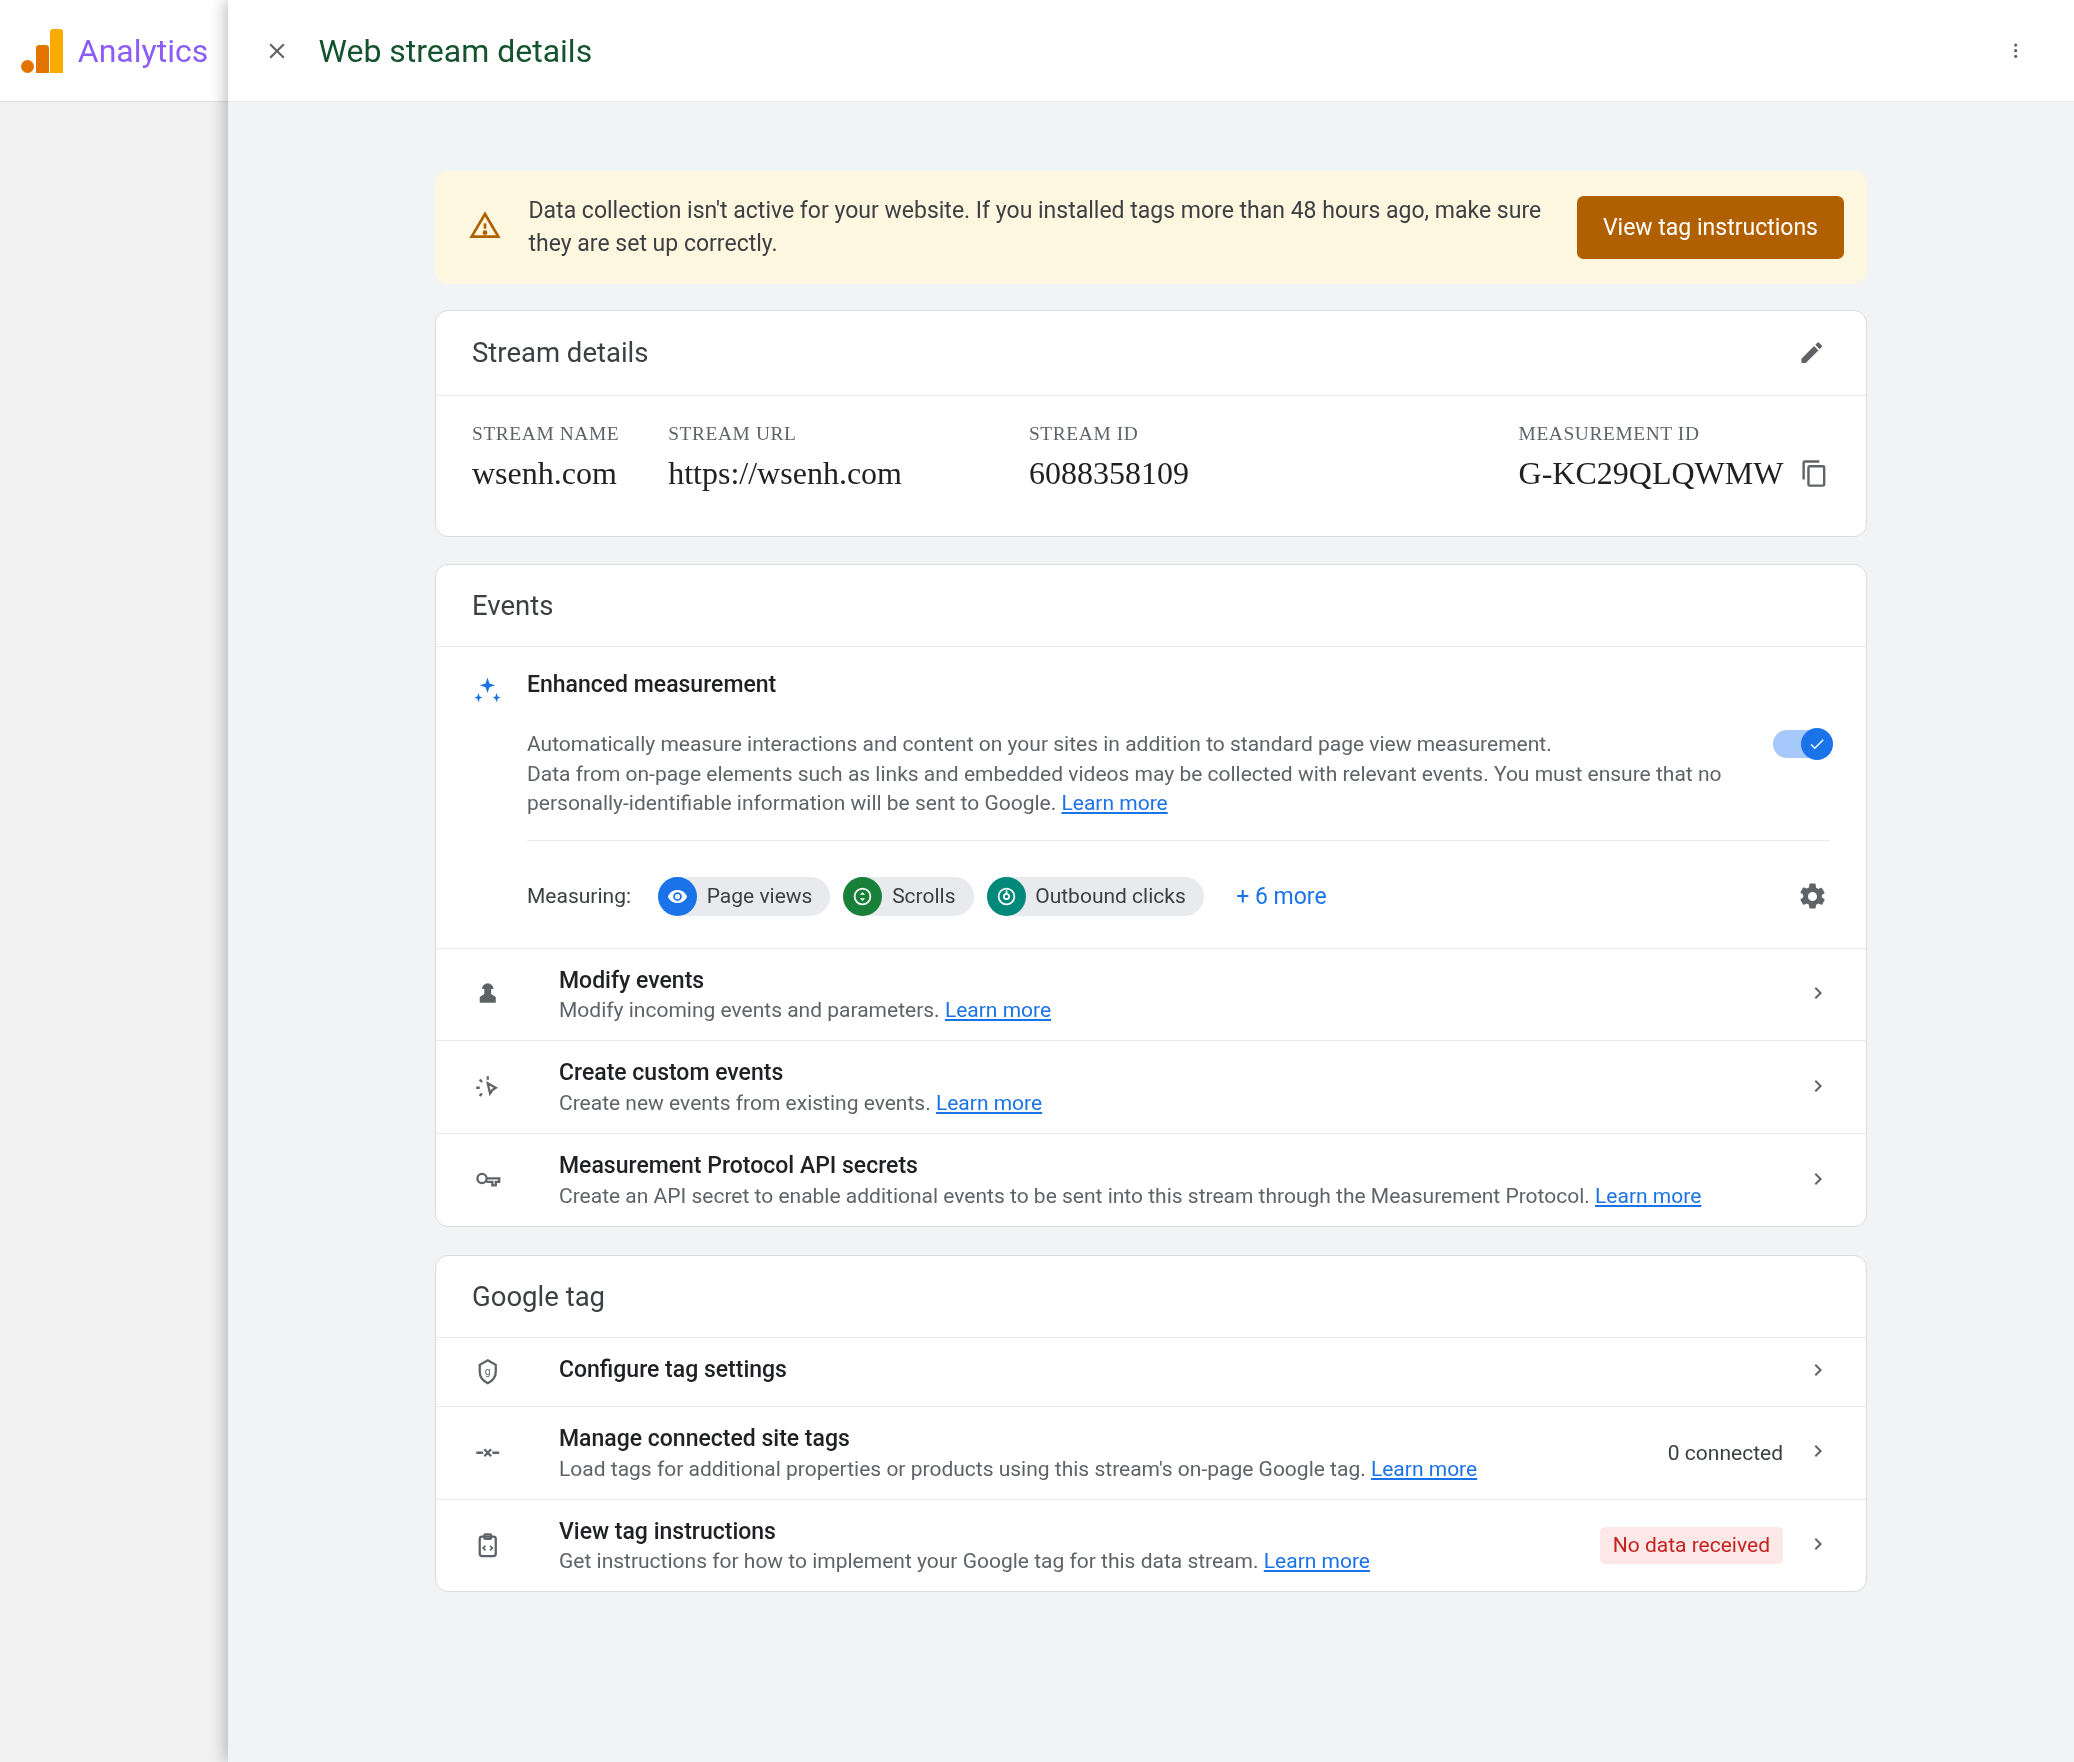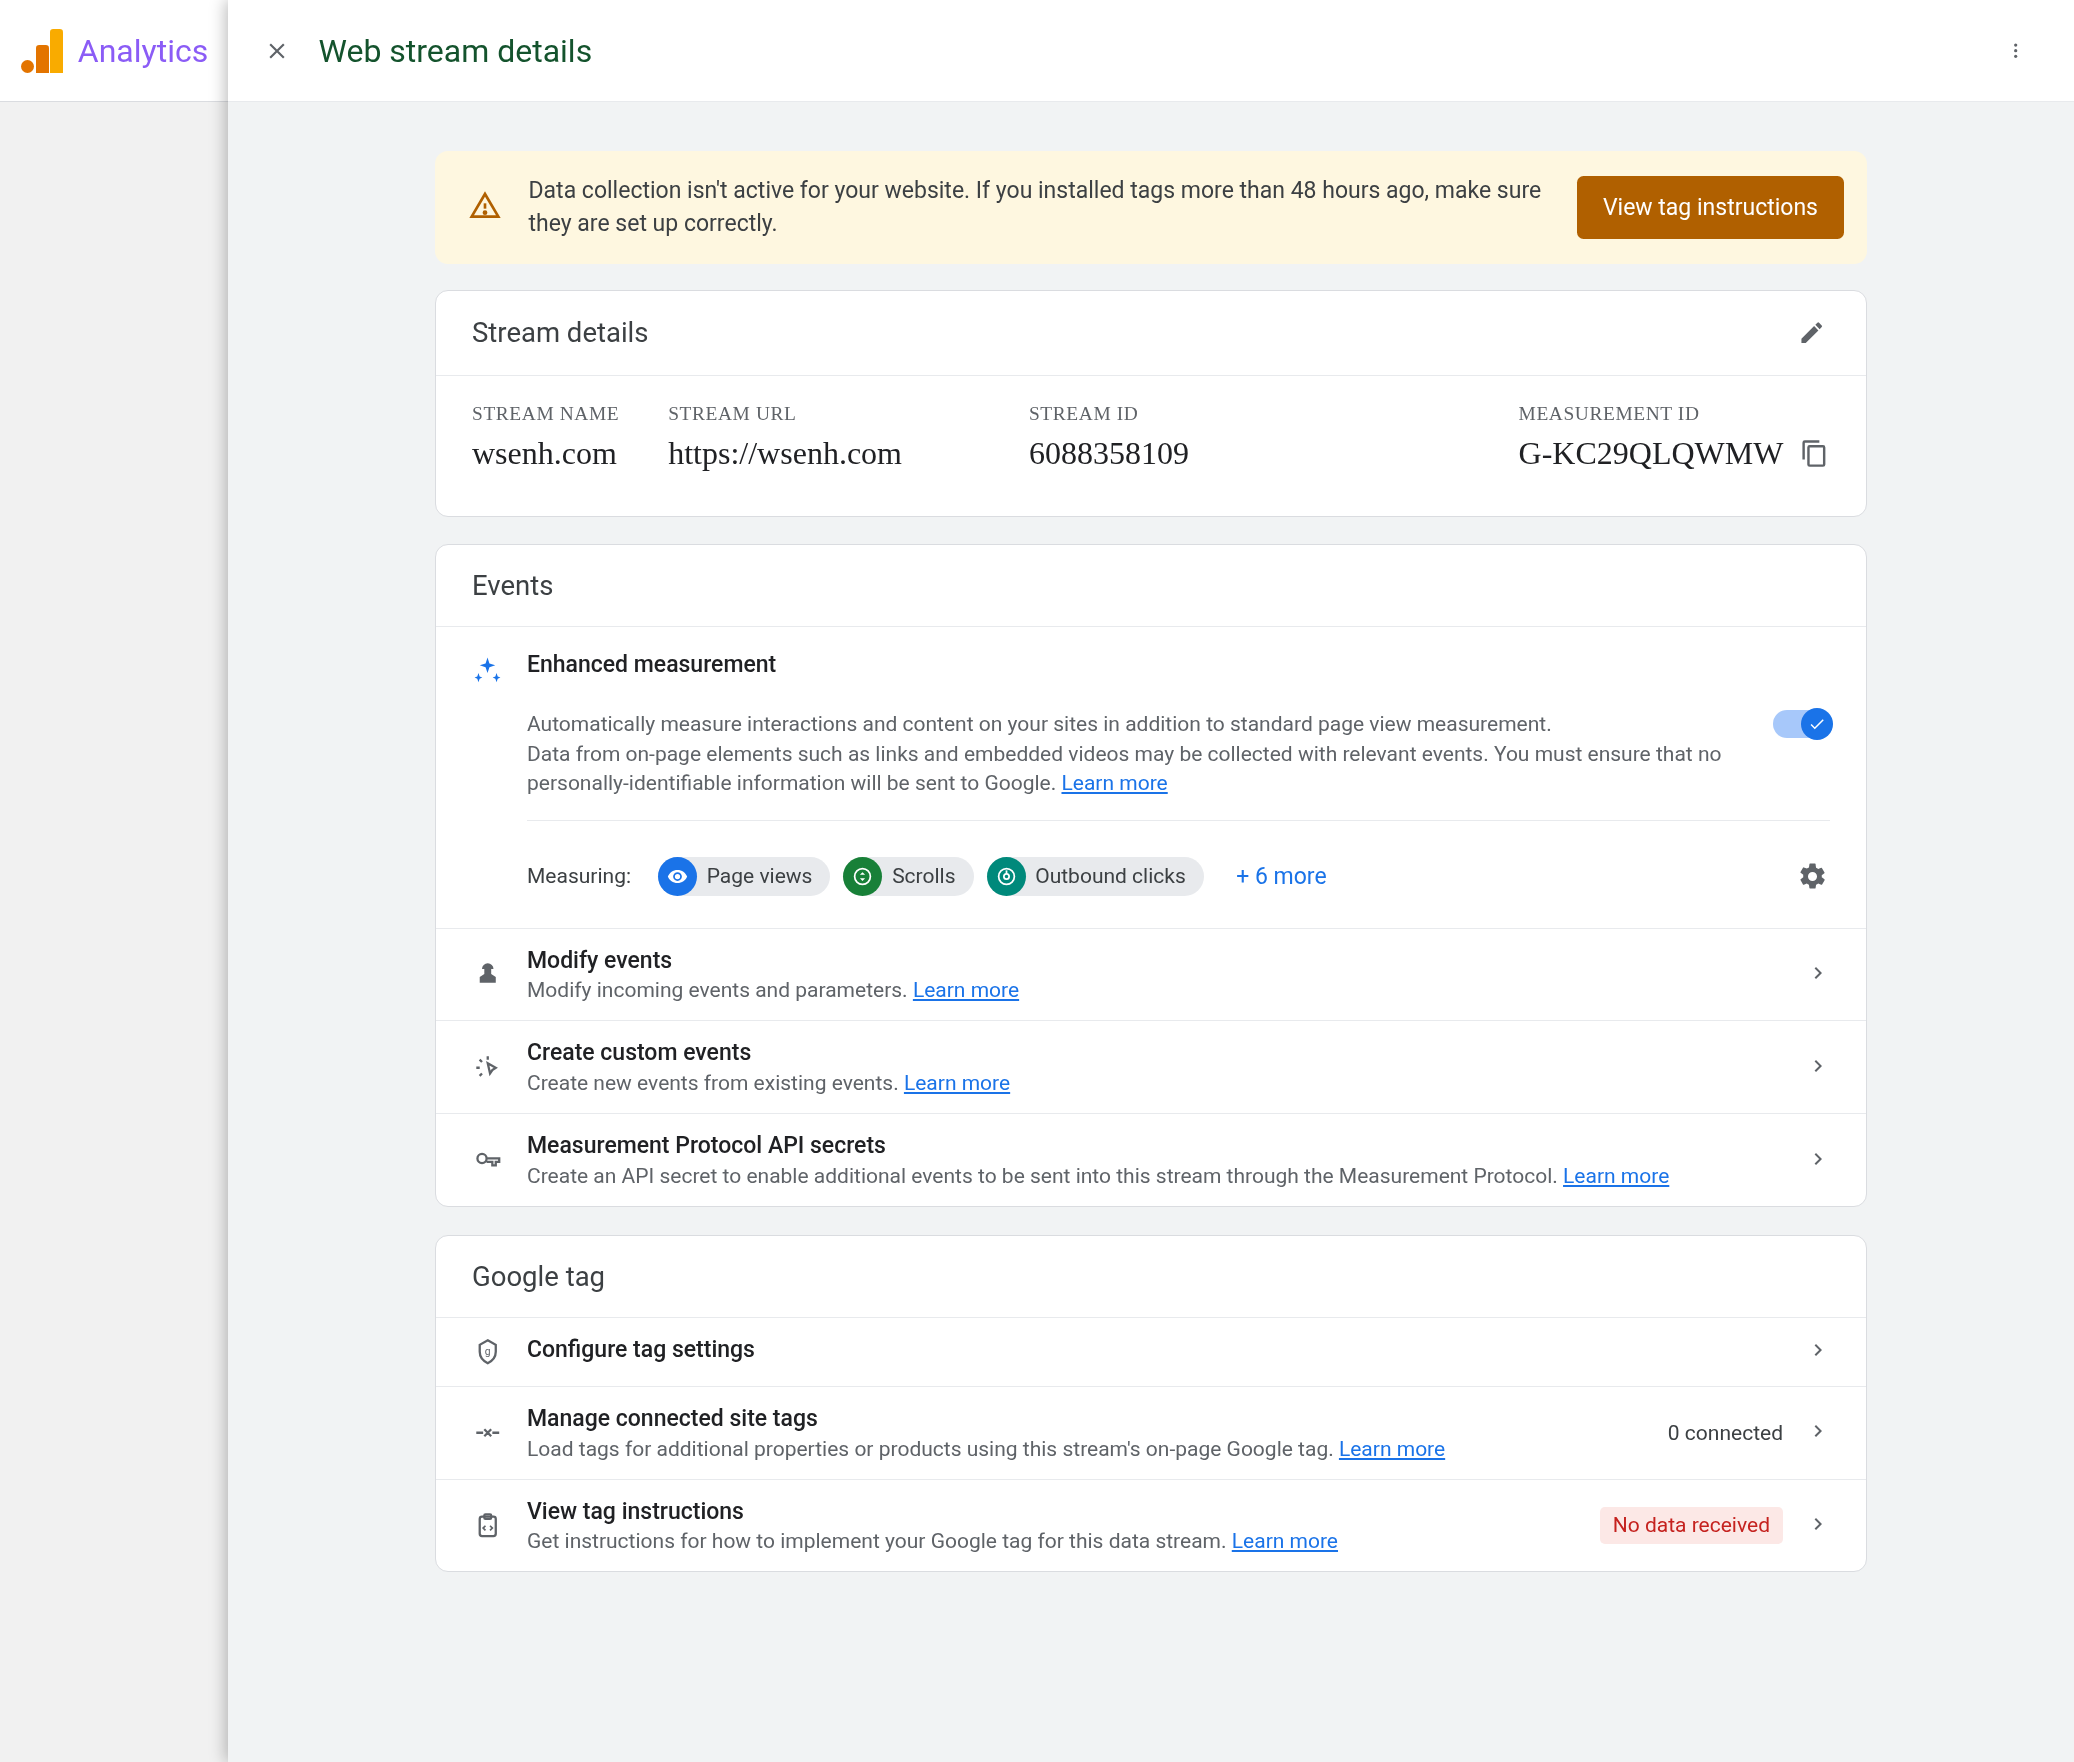--- a/index.html
+++ b/index.html
@@ -38,21 +38,21 @@
   }
   .panel-header {
     height: 102px; background: #fff; border-bottom: 0.8px solid #e8eaed;
     display: flex; align-items: center; padding: 0 39px 0 27.5px;
   }
   .close-btn { width: 42px; height: 42px; display:flex;align-items:center;justify-content:center;cursor:pointer;border-radius:50%;}
   .close-btn svg { width: 26px; height: 26px; fill: #5f6368;}
   .panel-title { font-size: 32px; color: #14532d; margin-left: 21px; }
   .more-btn { margin-left: auto; width:39px;height:39px;display:flex;align-items:center;justify-content:center;cursor:pointer;border-radius:50%;}
   .more-btn svg { width: 19.4px; height: 19.4px; fill: #5f6368;}
-  .content { padding: 49px 207px; }
+  .content { padding: 69px 207px; }
   .warning-card {
     background: #fef7e0;
     border-radius: 13px;
     padding: 23px 23px 23px 34px;
     display: flex; align-items: center; gap: 27.5px;
     margin-bottom: 26px;
   }
   .warning-icon { color: #b06000; flex-shrink:0; }
   .warning-text { font-size: 23px; color: #3c4043; line-height: 1.45; flex:1; }
   .orange-btn {
@@ -93,21 +93,21 @@
   .chip .ci { width:39px;height:39px;border-radius:50%;display:flex;align-items:center;justify-content:center;margin-right:9.7px;}
   .chip.blue .ci{background:#1a73e8;} .chip.green .ci{background:#188038;} .chip.teal .ci{background:#00897b;}
   .chip .ci svg{width:21px;height:21px;fill:#fff;}
   .more-link { color:#1a73e8; font-size:23px; cursor:pointer; margin-left:19.4px;}
   .gear-btn { margin-left:auto; width:36px;height:36px;cursor:pointer;display:flex;align-items:center;justify-content:center;}
   .gear-btn svg{width:31px;height:31px;fill:#5f6368;}
   .list-row { border-top:0.8px solid #e8eaed; padding: 18px 36px; display:flex; align-items:center; gap:24px; cursor:pointer;}
   .list-row:first-of-type { border-top:none;}
   .list-icon { width:31px; flex-shrink:0; display:flex;align-items:center;justify-content:center;}
   .list-icon svg{width:27.5px;height:27.5px;fill:#5f6368;}
-  .list-main { flex:1; }
+  .list-main { flex:1;margin-left:32px; }
   .list-title { font-size:23px; font-weight:500; color:#202124; margin-bottom:4.9px;}
   .list-desc { font-size:21px; color:#5f6368;}
   .list-desc a { color:#1a73e8; text-decoration:underline; cursor:pointer;}
   .chev svg { width:24px;height:24px;fill:#5f6368;}
   .right-meta { display:flex;align-items:center;gap:23px;}
   .conn-text { font-size:21px; color:#3c4043;}
   .badge-warn { background:#fce8e6; color:#c5221f; font-size:21px; padding:6.5px 13px; border-radius:4.9px;}
 </style>
 </head>
 <body>

